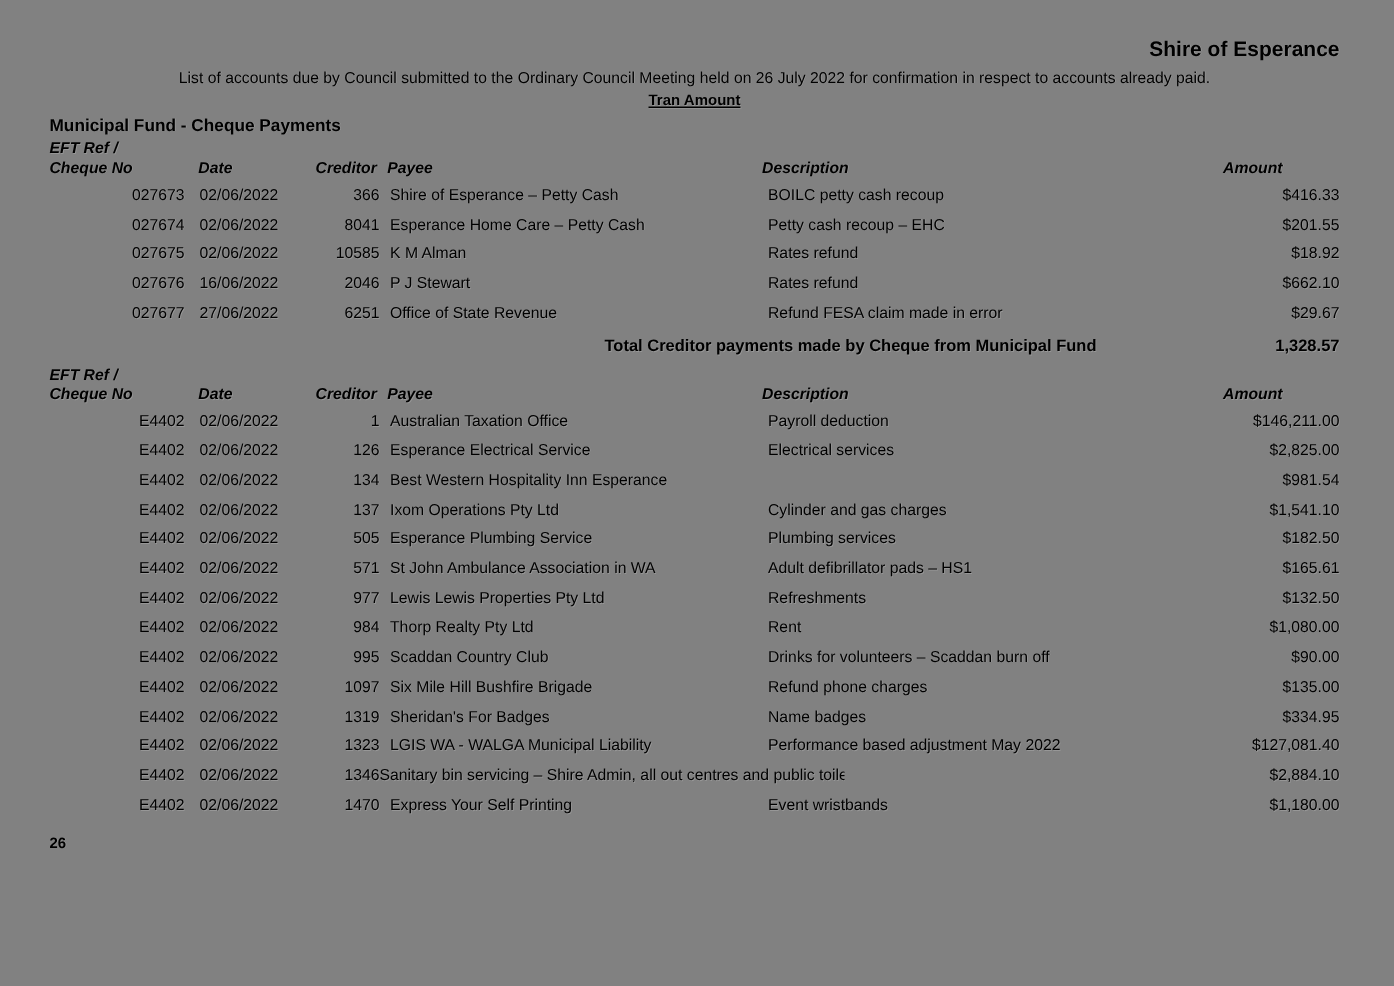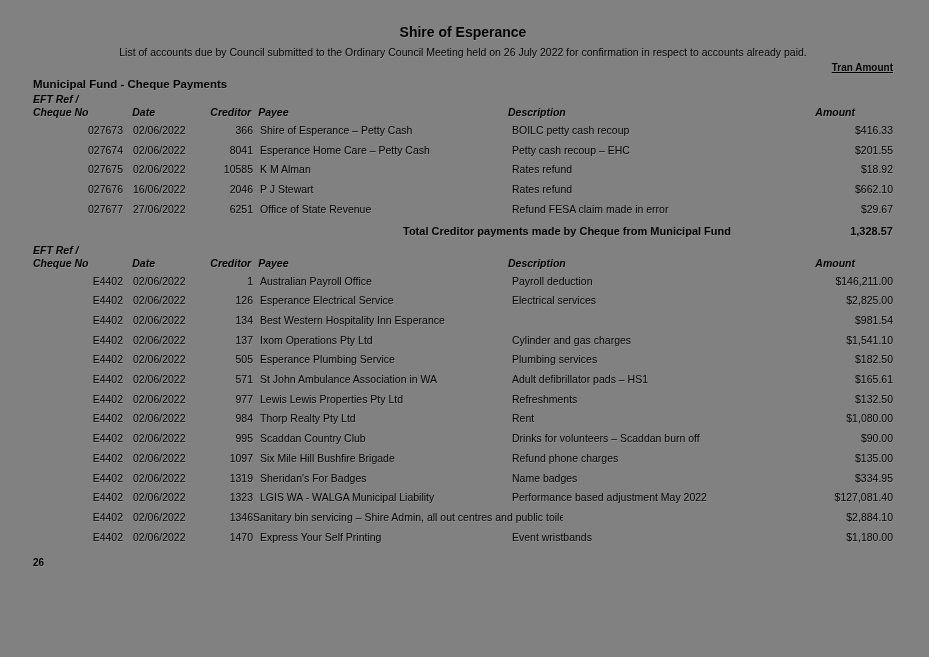--- a/index.html
+++ b/index.html
@@ -13,32 +13,32 @@
     color: #000;
   }
   .page {
     box-sizing: border-box;
     width: 929px;
     height: 657px;
     padding: 24px 36px 0 33px;
     text-shadow: 0.5px 0.5px 0 rgba(255,255,255,0.18);
   }
   .title {
-    text-align: center;
+    text-align: right;
     font-size: 14px;
     font-weight: bold;
     margin: 0 0 6px 0;
   }
   .subtitle {
     text-align: center;
     font-size: 10.5px;
     margin: 0 0 4px 0;
   }
   .tran-amount {
-    text-align: right;
+    text-align: center;
     font-size: 10px;
     font-weight: bold;
     text-decoration: underline;
     margin-bottom: 5px;
   }
   .section-heading {
     font-size: 11.5px;
     font-weight: bold;
     margin: 4px 0 3px 0;
   }
@@ -163,21 +163,21 @@
       <span class="c-desc">Description</span>
       <span class="c-amt">Amount</span>
     </div>
 
     <div>
 
         <div class="row">
           <span class="c-ref">E4402</span>
           <span class="c-date">02/06/2022</span>
           <span class="c-cred">1</span>
-          <span class="c-payee">Australian Payroll Office</span>
+          <span class="c-payee">Australian Taxation Office</span>
           <span class="c-desc">Payroll deduction</span>
           <span class="c-amt">$146,211.00</span>
         </div>
 
         <div class="row">
           <span class="c-ref">E4402</span>
           <span class="c-date">02/06/2022</span>
           <span class="c-cred">126</span>
           <span class="c-payee">Esperance Electrical Service</span>
           <span class="c-desc">Electrical services</span>

